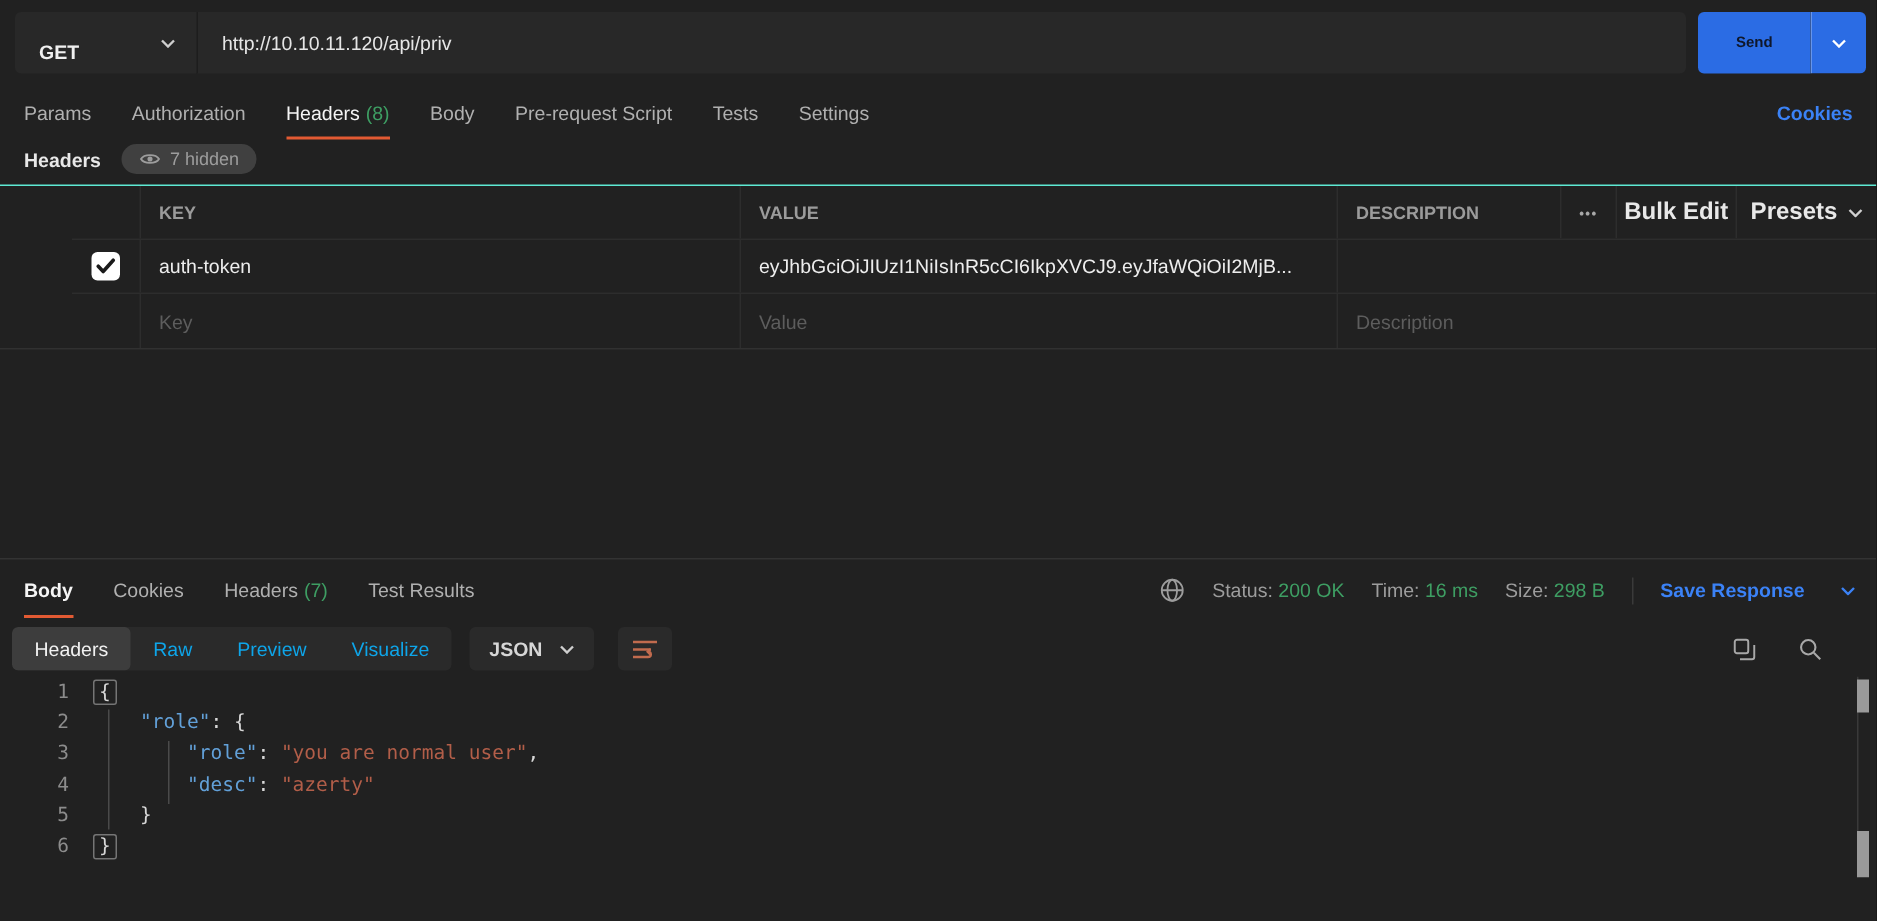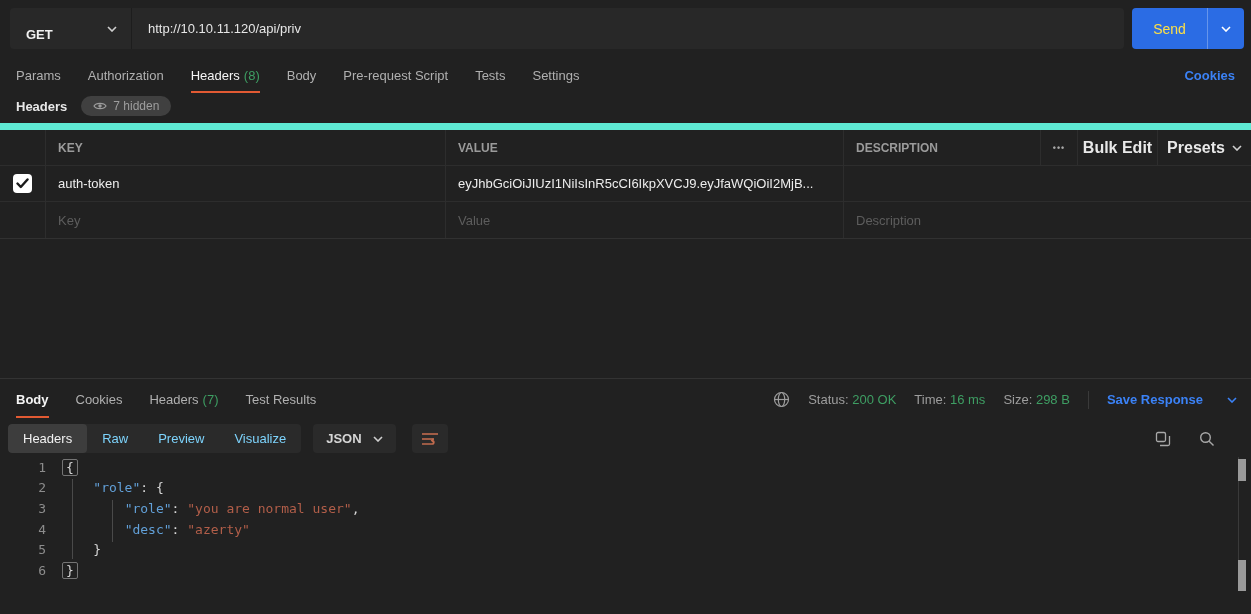--- a/index.html
+++ b/index.html
@@ -18,21 +18,21 @@
     padding:0 14px 0 16px; cursor:pointer;
   }
   .method-select .method { font-weight:bold; font-size:13px; color:#f0f0f0;margin-top:12px; }
   .url-input {
     flex:1; background:#282828; border-radius:0 4px 4px 0;
     border-left:1px solid #1d1d1d;
     display:flex; align-items:center; padding:0 16px; color:#e6e6e6;
   }
   .send-group { display:flex; margin-left:8px; }
   .send-btn {
-    width:75px; background:#2b6ce4; color:#fde047; font-weight:normal; font-size:14px;
+    width:75px; background:#2b6ce4; color:#0f172a; font-weight:bold; font-size:10px;
     display:flex; align-items:center; justify-content:center;
     border:none; border-radius:4px 0 0 4px; cursor:pointer;
   }
   .send-caret {
     width:37px; background:#2b6ce4; border-left:1px solid rgba(255,255,255,.28);
     border-radius:0 4px 4px 0; display:flex; align-items:center; justify-content:center; cursor:pointer;
   }
   .chev { width:10px; height:6px; }
   .chev polyline { fill:none; stroke:#cfcfcf; stroke-width:1.6; }
   .send-caret .chev polyline { stroke:#fff; }
@@ -50,21 +50,21 @@
   .cookies-link { margin-left:auto; color:#3b82f6; font-weight:bold; cursor:pointer; }
   
   .headers-label-row { display:flex; align-items:center; padding:4px 16px 8px; height:30px; }
   .headers-title { font-weight:bold; font-size:13px; color:#e8e8e8; margin-right:14px; }
   .hidden-pill {
     display:flex; align-items:center; gap:6px; background:#404040; border-radius:11px;
     padding:3px 12px; color:#9d9d9d; font-size:12px; cursor:pointer;
   }
   .eye-icon svg { display:block; }
   
-  .kv-table { border-top:7px solid #5eead4; border-bottom:1px solid #313131; }
+  .kv-table { border-top:1px solid #5eead4; border-bottom:1px solid #313131;padding-left:48px; }
   .kv-row {
     display:grid; grid-template-columns:45px 400px 398px 1fr;
     height:36px; border-bottom:1px solid #2d2d2d; align-items:stretch;
   }
   .kv-row:last-child { border-bottom:none; }
   .kv-cell {
     display:flex; align-items:center; padding:0 12px;
     border-left:1px solid #2d2d2d; overflow:hidden; white-space:nowrap;
   }
   .kv-cell.first { border-left:none; justify-content:center; padding:0; }
@@ -90,21 +90,21 @@
   .resp-tabs { display:flex; align-items:center; padding:0 14px 0 16px; height:41px; }
   .resp-meta { margin-left:auto; display:flex; align-items:center; gap:18px; }
   .meta-item { color:#9d9d9d; white-space:nowrap; }
   .meta-item .val { color:#3e9e63;margin-top:40px; }
   .meta-sep { width:1px; height:18px; background:#3a3a3a; }
   .save-response { display:flex; align-items:center; gap:24px; color:#3b82f6; font-weight:bold; cursor:pointer;justify-content:flex-end; }
   .globe-icon svg { display:block; }
   
   .view-bar { display:flex; align-items:center; padding:6px 14px 6px 8px; height:37px; }
   .pill-group { display:flex; background:#2a2a2a; border-radius:4px; overflow:hidden; }
-  .pill { padding:7px 15px; color:#7dd3fc; cursor:pointer; }
+  .pill { padding:7px 15px; color:#0ea5e9; cursor:pointer; }
   .pill.active { background:#3d3d3d; border-radius:4px; color:#f2f2f2; }
   .format-select {
     margin-left:12px; background:#2a2a2a; border-radius:4px; padding:7px 13px;
     display:flex; align-items:center; gap:11px; color:#d6d6d6; font-weight:bold; cursor:pointer;
   }
   .wrap-btn {
     margin-left:16px; background:#2a2a2a; border-radius:4px; width:36px; height:29px;
     display:flex; align-items:center; justify-content:center; cursor:pointer;
   }
   .view-right { margin-left:auto; display:flex; align-items:center; gap:28px; padding-right:22px; }

